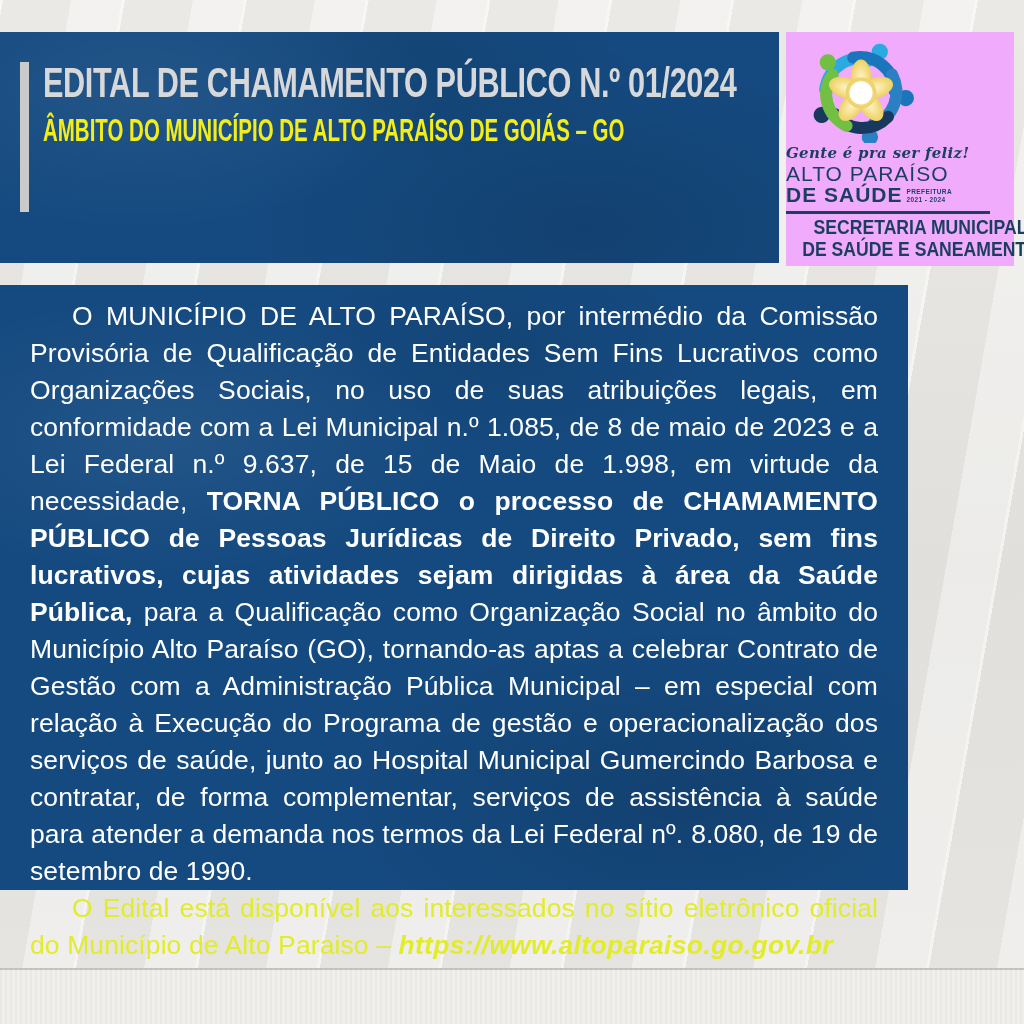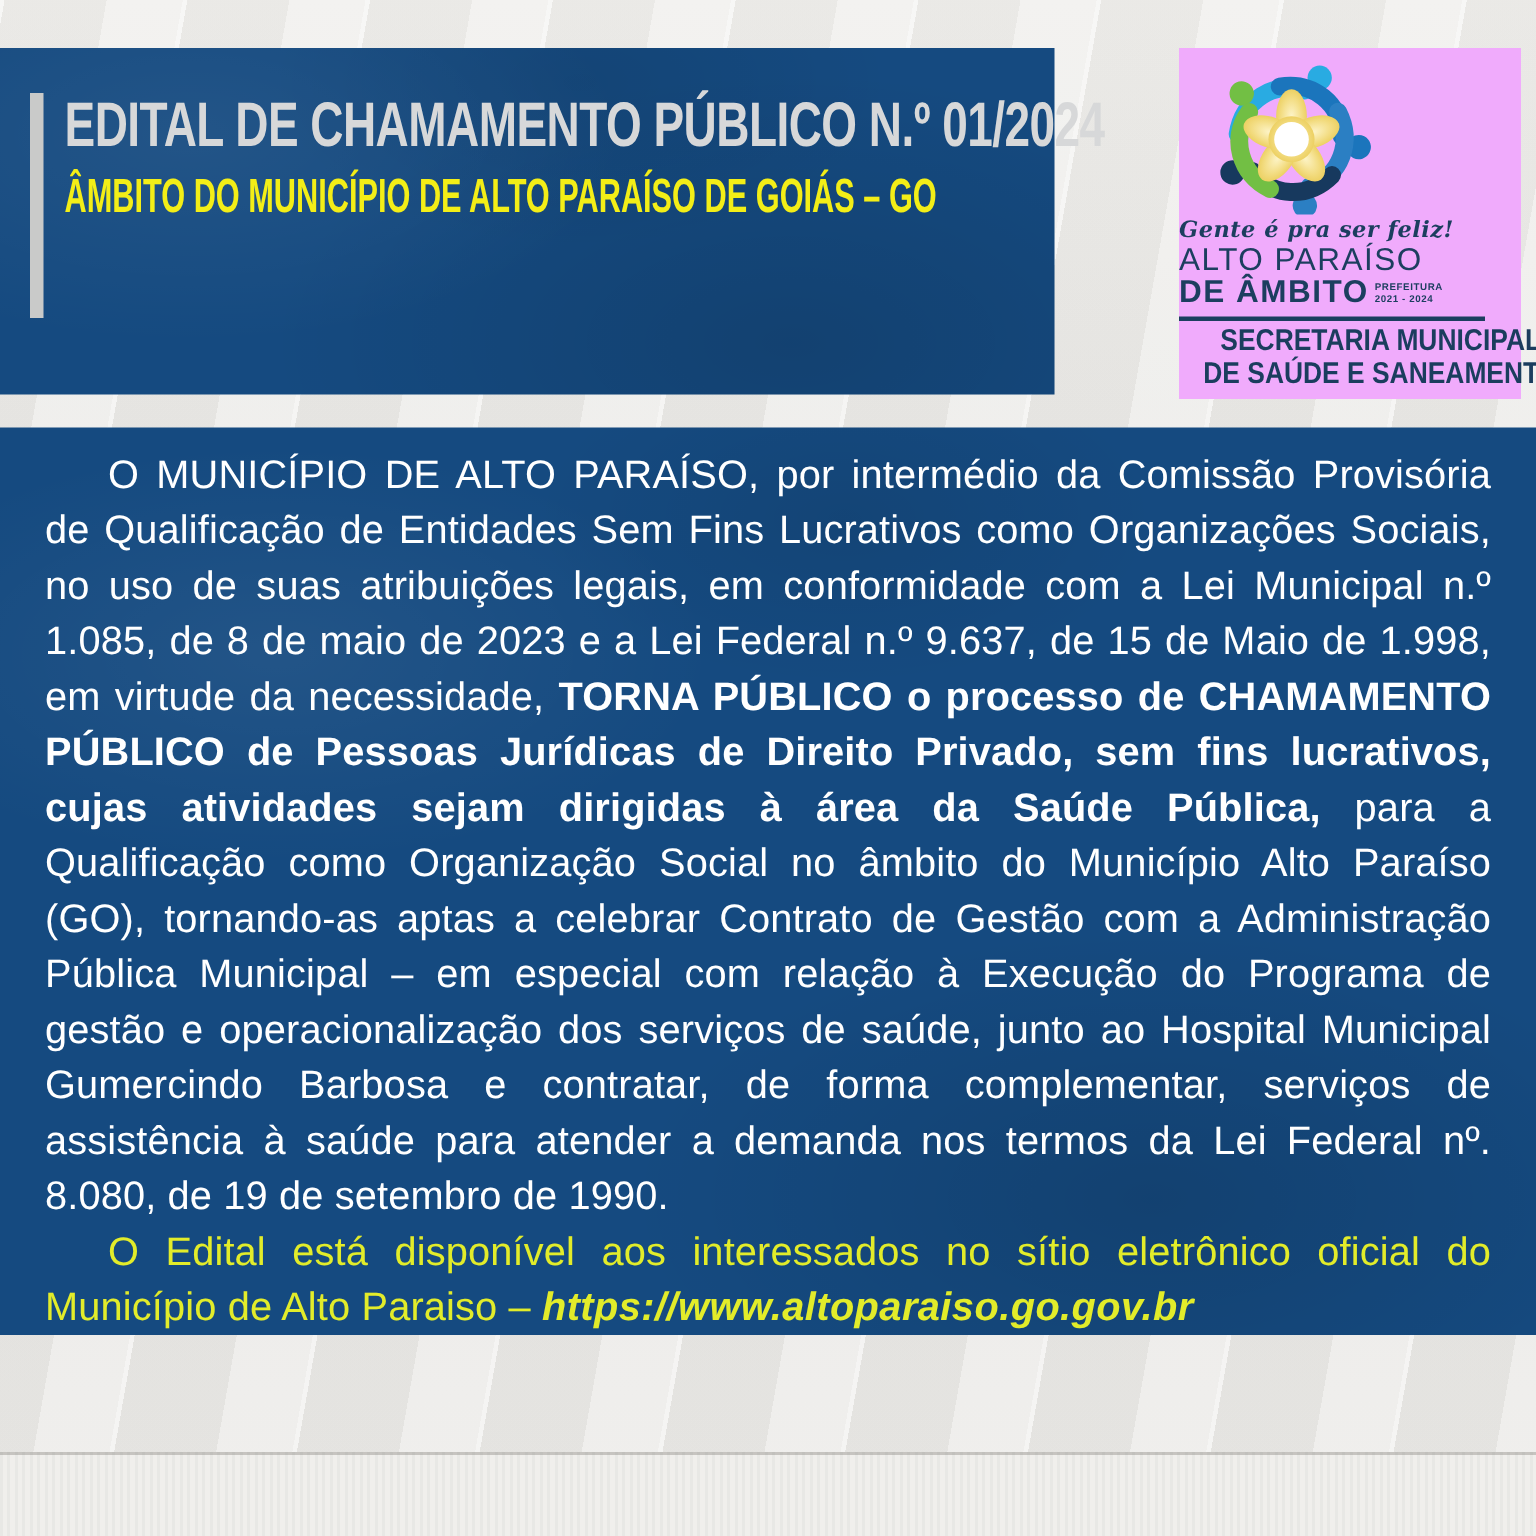--- a/index.html
+++ b/index.html
@@ -26,21 +26,21 @@
   .blue-tex{
     background-color:#154a80;
     background-image:
       radial-gradient(ellipse 420px 200px at 18% 25%, rgba(255,255,255,.06), transparent 70%),
       radial-gradient(ellipse 500px 260px at 75% 85%, rgba(0,0,0,.12), transparent 70%),
       radial-gradient(ellipse 300px 160px at 55% 10%, rgba(0,0,0,.08), transparent 70%);
   }
 
   
   .header-row{ position:absolute; top:32px; left:0; width:1024px; height:231px; }
-  .header-panel{ position:absolute; left:0; top:0; width:703px; height:231px; }
+  .header-panel{ position:absolute; left:0; top:0; width:779px; height:231px; }
   .accent-bar{ position:absolute; left:20px; top:30px; width:9px; height:150px; background:#c9cac9; }
   .header-text{ position:absolute; left:43px; top:26px; width:730px; }
   .hdr-condensed{ display:inline-block; transform-origin:0 50%; white-space:nowrap; font-weight:bold; }
   .title{
     font-size:42px; line-height:50px; color:#d7d8d9;
     transform:scaleX(.73); letter-spacing:-.5px;
   }
   .subtitle{
     font-size:32px; line-height:45px; color:#f3ee17;
     transform:scaleX(.64); letter-spacing:0;
@@ -60,21 +60,21 @@
   .city1{ font-size:21px; font-weight:normal; color:#1c3e5f; letter-spacing:1px; line-height:22px; margin-top:1px; }
   .city2-row{ display:flex; align-items:flex-end; gap:4px; line-height:20px; }
   .city2{ font-size:21px; font-weight:bold; color:#1c3e5f; letter-spacing:1px; }
   .pref{ display:flex; flex-direction:column; font-size:6.5px; font-weight:bold; color:#1c3e5f; line-height:7.5px; padding-bottom:2px; letter-spacing:.4px; }
   .rule{ width:204px; height:3px; background:#1c3e5f; margin-top:6px; }
   .sec{ font-size:20px; font-weight:bold; color:#1b3d5e; line-height:21.5px; display:inline-block; transform:scaleX(.88); white-space:nowrap; }
   .sec-wrap{ margin-top:3px; text-align:center; }
 
   
   .body-panel{
-    position:absolute; top:285px; left:0; width:1024px; height:605px;
+    position:absolute; top:285px; left:0; width:908px; height:605px;
     color:#ffffff;
   }
   .body-content{ padding:13px 30px 0 30px; }
   .para{
     font-size:26.5px; line-height:37px; text-align:justify;
     text-indent:42px; letter-spacing:.1px;
   }
   .para .b{ font-weight:bold; }
   .para-highlight{ color:#e2ec2a; }
   .para-highlight .link{ font-weight:bold; font-style:italic; letter-spacing:.3px;margin-top:46px; }
@@ -134,21 +134,21 @@
             <ellipse cx="0" cy="-18" rx="12" ry="21" fill="url(#pet)" transform="rotate(216)"></ellipse>
             <ellipse cx="0" cy="-18" rx="12" ry="21" fill="url(#pet)" transform="rotate(288)"></ellipse>
             <circle cx="0" cy="0" r="18" fill="url(#pet)"></circle>
             <circle cx="0" cy="0" r="13.5" fill="#ffffff"></circle>
           </g>
         </g>
       </svg>
       <div class="slogan">Gente é pra ser feliz!</div>
       <div class="city1">ALTO PARAÍSO</div>
       <div class="city2-row">
-        <span class="city2">DE ÂMBITO</span>
+        <span class="city2">DE SAÚDE</span>
         <span class="pref">
           <span>PREFEITURA</span>
           <span>2021 - 2024</span>
         </span>
       </div>
       <div class="rule"></div>
       <div class="sec-wrap">
         <span class="sec">SECRETARIA MUNICIPAL</span><br>
         <span class="sec">DE SAÚDE E SANEAMENTO</span>
       </div>

